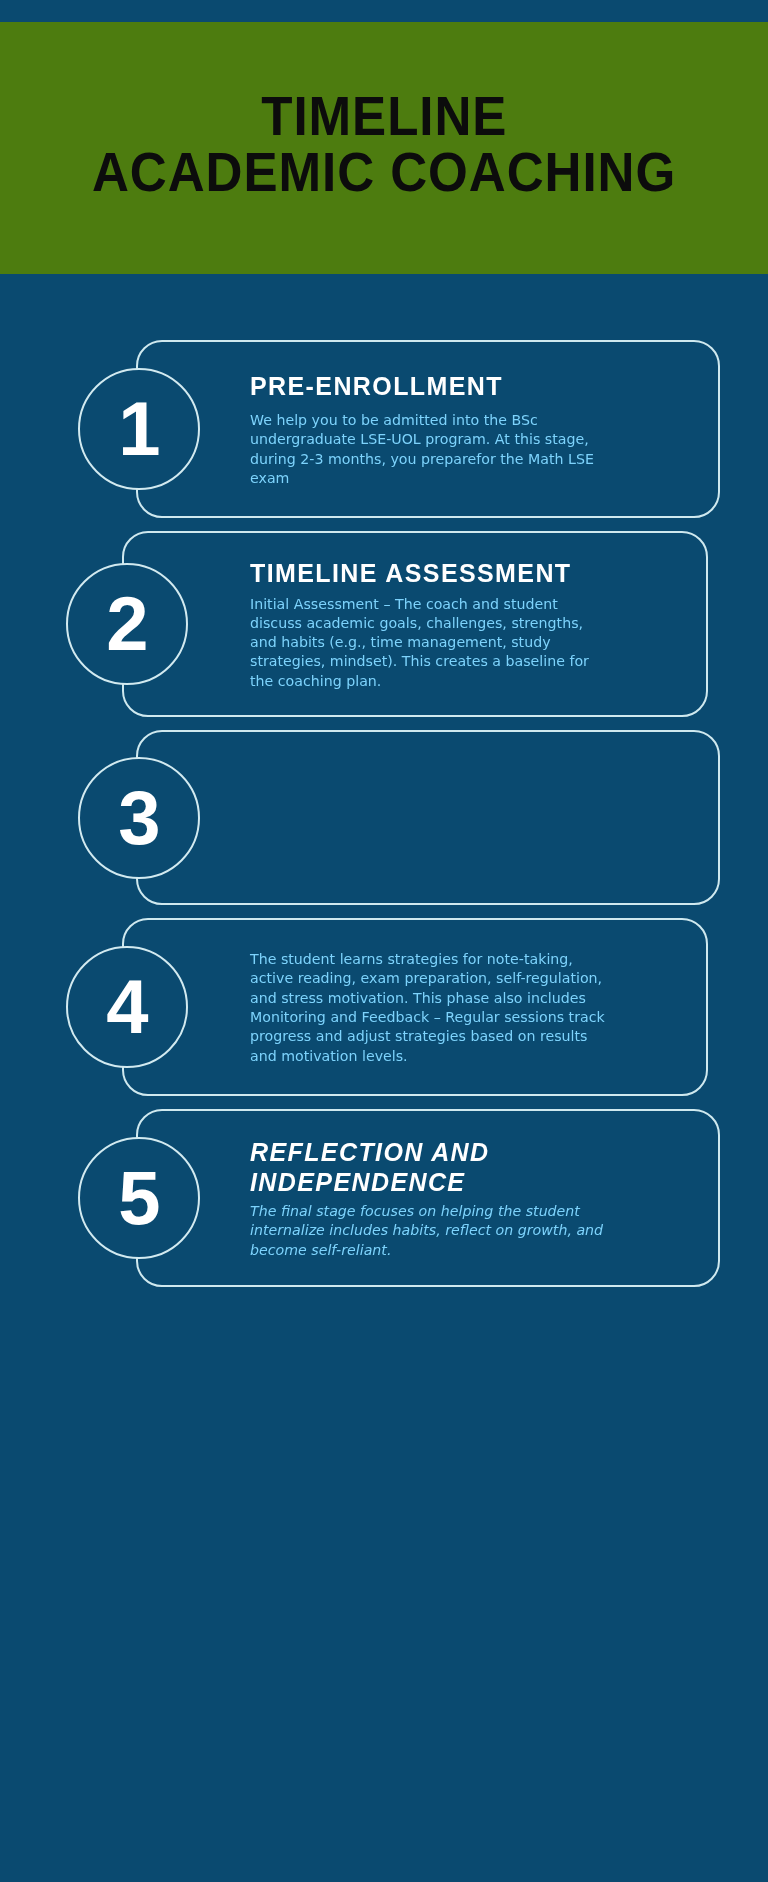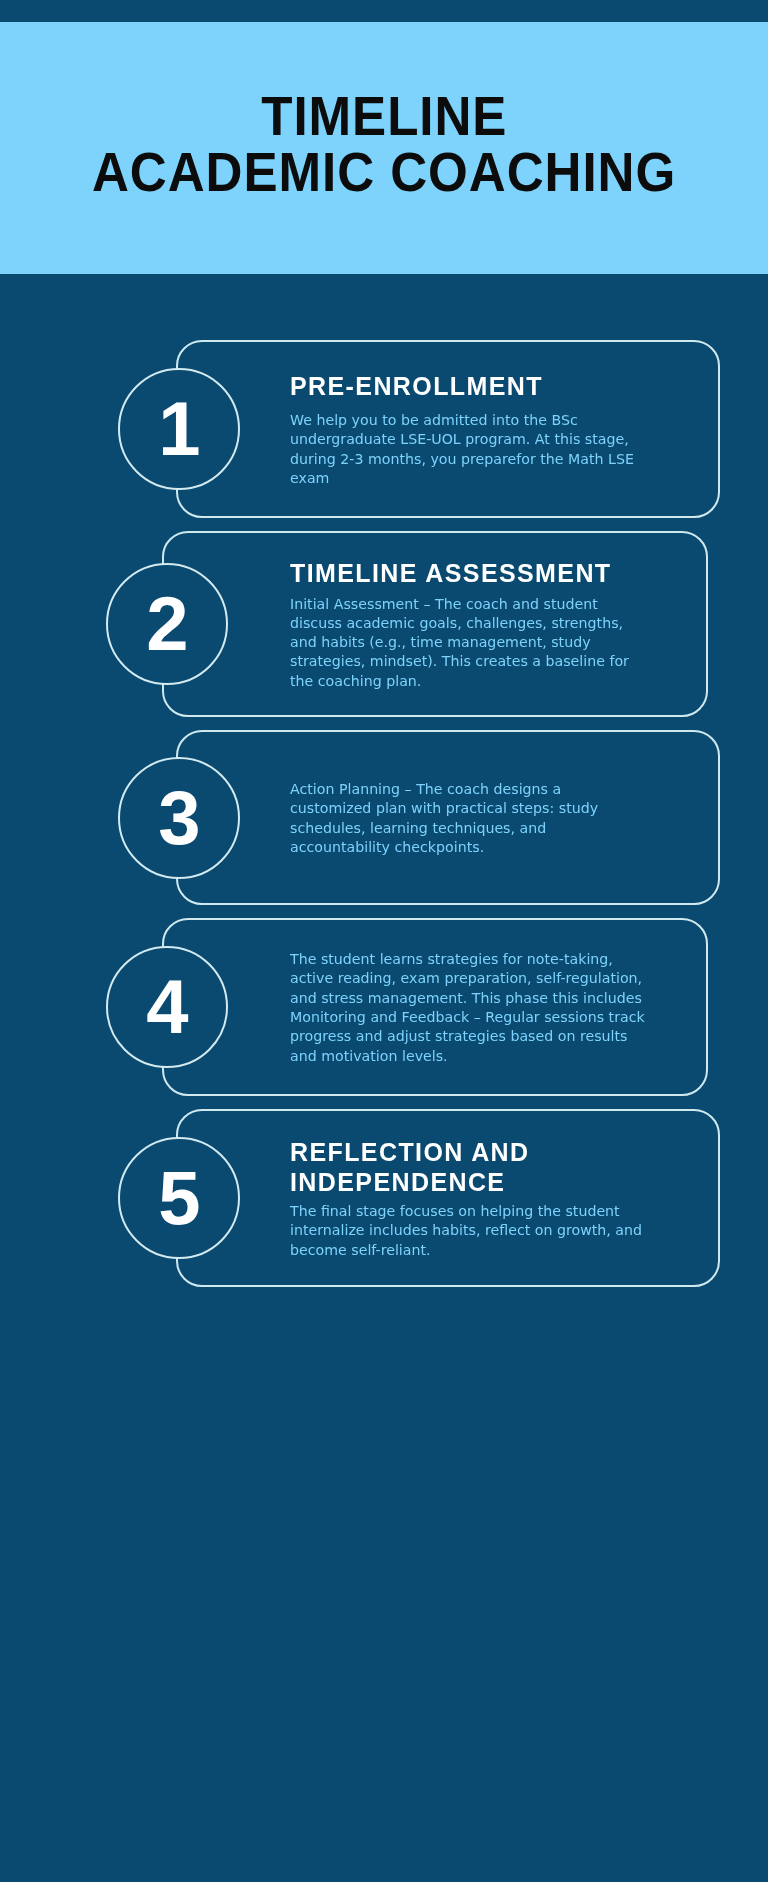--- a/index.html
+++ b/index.html
@@ -7,21 +7,21 @@
   body {
     font-family:"DejaVu Sans", sans-serif;
     background:#0a4a70;
     width:768px; height:1882px;
     position:relative; overflow:hidden;
   }
 
   
   .top-strip { height:22px; background:#0a4a70; width:100%; }
   .header {
-    background:#7dd3fc;
+    background:#4d7c0f;
     height:252px;
     display:flex; flex-direction:column;
     align-items:center; justify-content:center;
     padding-bottom:8px;
   }
   .title-line-1, .title-line-2 {
     font-family:"Liberation Sans", sans-serif;
     color:#0c0c0c;
     font-weight:bold;
     line-height:1.02;
@@ -29,21 +29,20 @@
     letter-spacing:1px;
     transform:scaleX(0.93);
   }
   .title-line-1 { font-size:55px; }
   .title-line-2 { font-size:55px; }
 
   
   .timeline {
     position:relative;
     padding-top:66px;
-    padding-left:40px;
   }
 
   .step {
     position:relative;
     margin-bottom:13px;
   }
 
   .card {
     position:relative;
     border:2px solid #cfe9ef;
@@ -112,21 +111,21 @@
     font-size:14.2px;
     line-height:1.36;
     font-weight:normal;
     max-width:355px;
   }
 
   .step.s1 .card { min-height:178px; }
   .step.s2 .card { min-height:178px; }
   .step.s3 .card { min-height:175px; }
   .step.s4 .card { min-height:178px; }
-  .step.s5 .card { min-height:178px; }
+  .step.s5 .card { min-height:178px;font-style:italic; }
 
   .step.s2 .card-title { margin-bottom:6px; }
   .step.s4 .card-title { margin-bottom:4px; }
   .step.s5 .card-title { margin-bottom:5px; }
 </style>
 </head>
 <body>
 
 <div class="top-strip"></div>
 
@@ -159,33 +158,32 @@
     </div>
     <div class="mask"></div>
     <div class="circle">
       <span class="circle-num">2</span>
     </div>
   </div>
 
   <div class="step a s3">
     <div class="card">
       <div class="card-body">
-        <div class="card-text">Action Planning – The coach designs a customized plan with practical steps: study schedules, learning techniques, and accountability checkpoints.</div>
       </div>
     </div>
     <div class="mask"></div>
     <div class="circle">
       <span class="circle-num">3</span>
     </div>
   </div>
 
   <div class="step b s4">
     <div class="card">
       <div class="card-body">
-        <div class="card-text">The student learns strategies for note-taking, active reading, exam preparation, self-regulation, and stress management. This phase this includes Monitoring and Feedback – Regular sessions track progress and adjust strategies based on results and motivation levels.</div>
+        <div class="card-text">The student learns strategies for note-taking, active reading, exam preparation, self-regulation, and stress motivation. This phase also includes Monitoring and Feedback – Regular sessions track progress and adjust strategies based on results and motivation levels.</div>
       </div>
     </div>
     <div class="mask"></div>
     <div class="circle">
       <span class="circle-num">4</span>
     </div>
   </div>
 
   <div class="step a s5">
     <div class="card">

